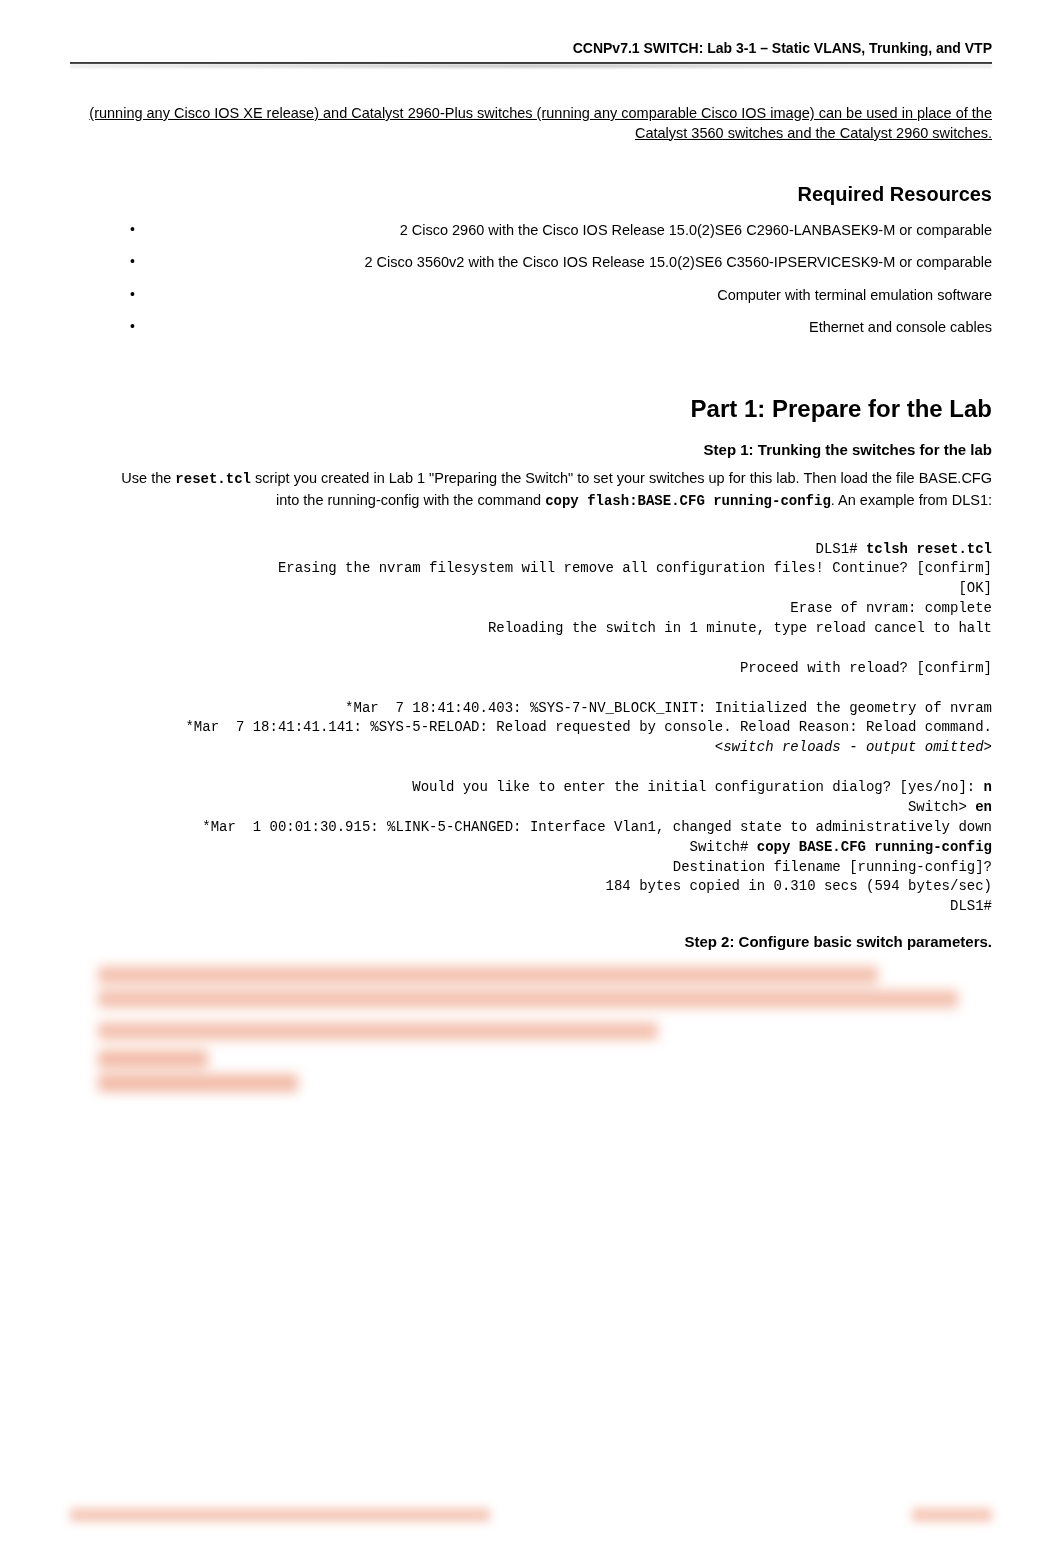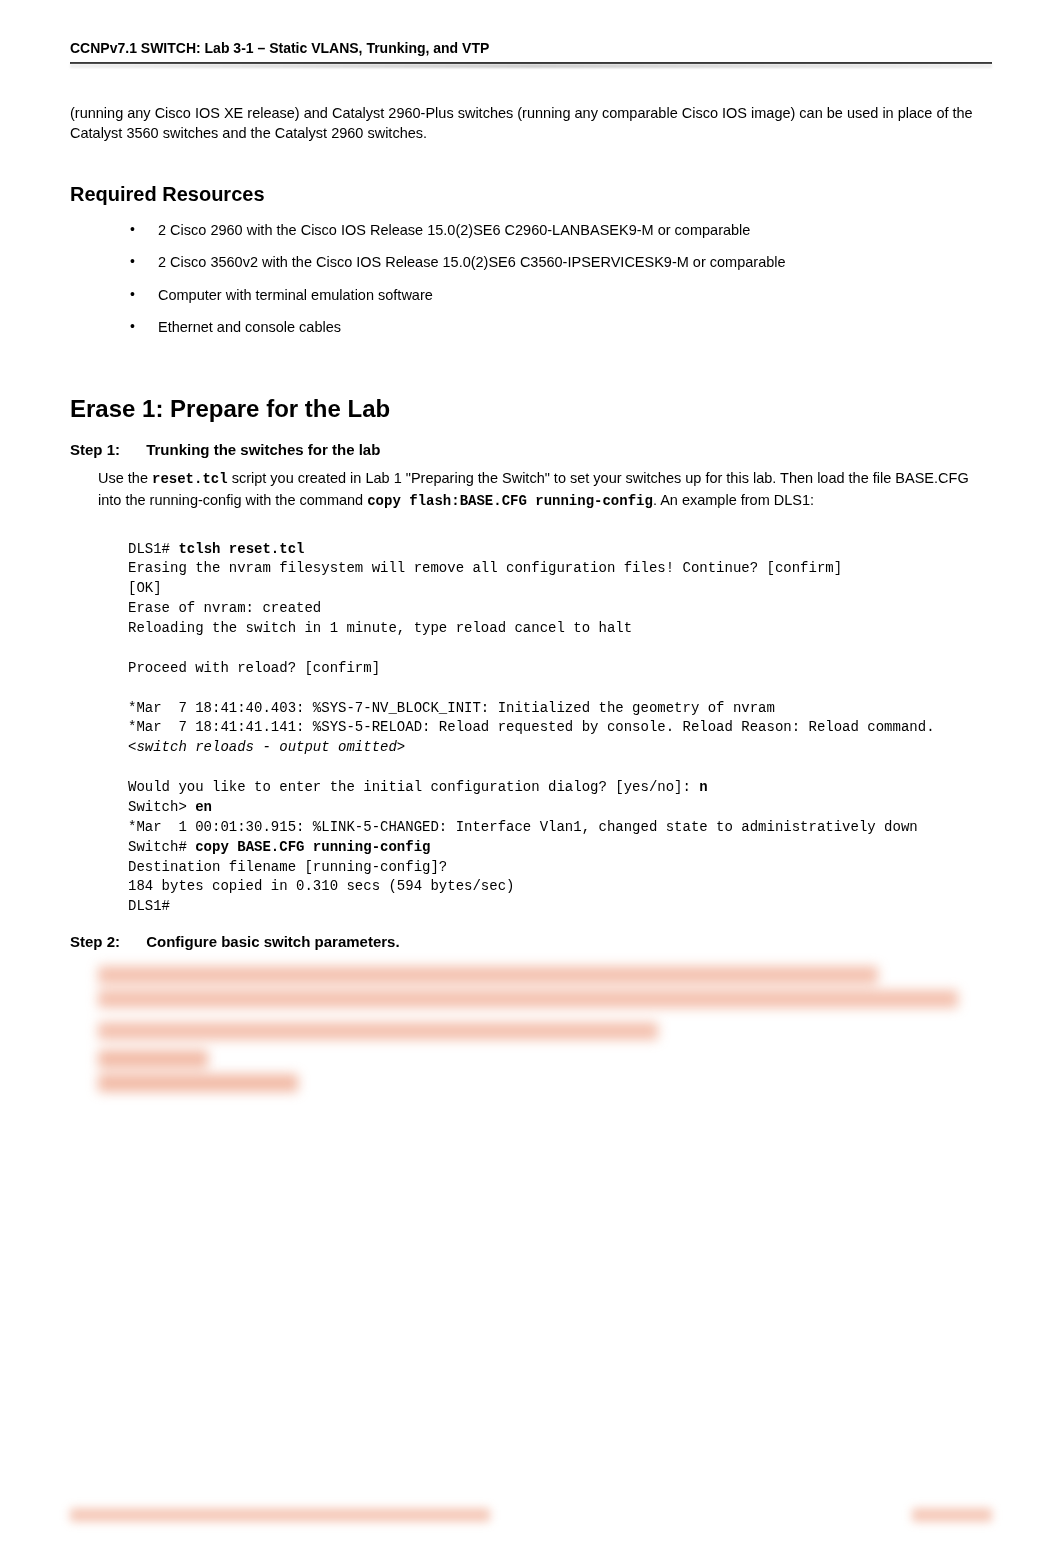--- a/index.html
+++ b/index.html
@@ -9,20 +9,21 @@
     padding: 0;
     color: #000;
   }
   .page {
     width: 1062px;
     margin: 0 auto;
     padding: 40px 70px 44px 70px;
     box-sizing: border-box;
     position: relative;
     min-height: 1556px;
+    text-align: right;
   }
   .header-line {
     font-weight: bold;
     font-size: 14px;
     padding-bottom: 6px;
     border-bottom: 2px solid #333;
     position: relative;
   }
   .header-line::after {
     content: "";
@@ -32,20 +33,21 @@
     bottom: -6px;
     height: 4px;
     background: linear-gradient(to right, #ddd, #999, #ddd);
     filter: blur(1px);
     opacity: 0.5;
   }
   .intro {
     margin-top: 40px;
     font-size: 14.5px;
     line-height: 1.35;
+    text-decoration: underline;
   }
   h2.section {
     font-size: 20px;
     font-weight: bold;
     margin-top: 40px;
     margin-bottom: 6px;
   }
   .bullets {
     margin: 8px 0 0 60px;
     padding: 0;
@@ -161,37 +163,37 @@
 
   <h2 class="section">Required Resources</h2>
   <ul class="bullets">
     <li>2 Cisco 2960 with the Cisco IOS Release 15.0(2)SE6 C2960-LANBASEK9-M or comparable</li>
     <li>2 Cisco 3560v2 with the Cisco IOS Release 15.0(2)SE6 C3560-IPSERVICESK9-M or comparable</li>
     <li>Computer with terminal emulation software</li>
     <li>Ethernet and console cables</li>
   </ul>
 
   <h1 class="part">
-    <span class="part-label">Erase 1:</span>
+    <span class="part-label">Part 1:</span>
     <span>Prepare for the Lab</span>
   </h1>
 
   <h3 class="step">
     <span class="step-label">Step 1:</span>
     <span>Trunking the switches for the lab</span>
   </h3>
 
   <p class="body-text">
     <span>Use the </span><span class="mono-bold">reset.tcl</span><span> script you created in Lab 1 "Preparing the Switch" to set your switches up for this lab. Then load the file BASE.CFG into the running-config with the command </span><span class="mono-bold">copy flash:BASE.CFG running-config</span><span>. An example from DLS1:</span>
   </p>
 
   <div class="code-block"><span>DLS1# </span><span class="b">tclsh reset.tcl</span>
 <span>Erasing the nvram filesystem will remove all configuration files! Continue? [confirm]</span>
 <span>[OK]</span>
-<span>Erase of nvram: created</span>
+<span>Erase of nvram: complete</span>
 <span>Reloading the switch in 1 minute, type reload cancel to halt</span>
 
 <span>Proceed with reload? [confirm]</span>
 
 <span>*Mar  7 18:41:40.403: %SYS-7-NV_BLOCK_INIT: Initialized the geometry of nvram</span>
 <span>*Mar  7 18:41:41.141: %SYS-5-RELOAD: Reload requested by console. Reload Reason: Reload command.</span>
 <span>&lt;</span><span class="i">switch reloads - output omitted</span><span>&gt;</span>
 
 <span>Would you like to enter the initial configuration dialog? [yes/no]: </span><span class="b">n</span>
 <span>Switch&gt; </span><span class="b">en</span>

